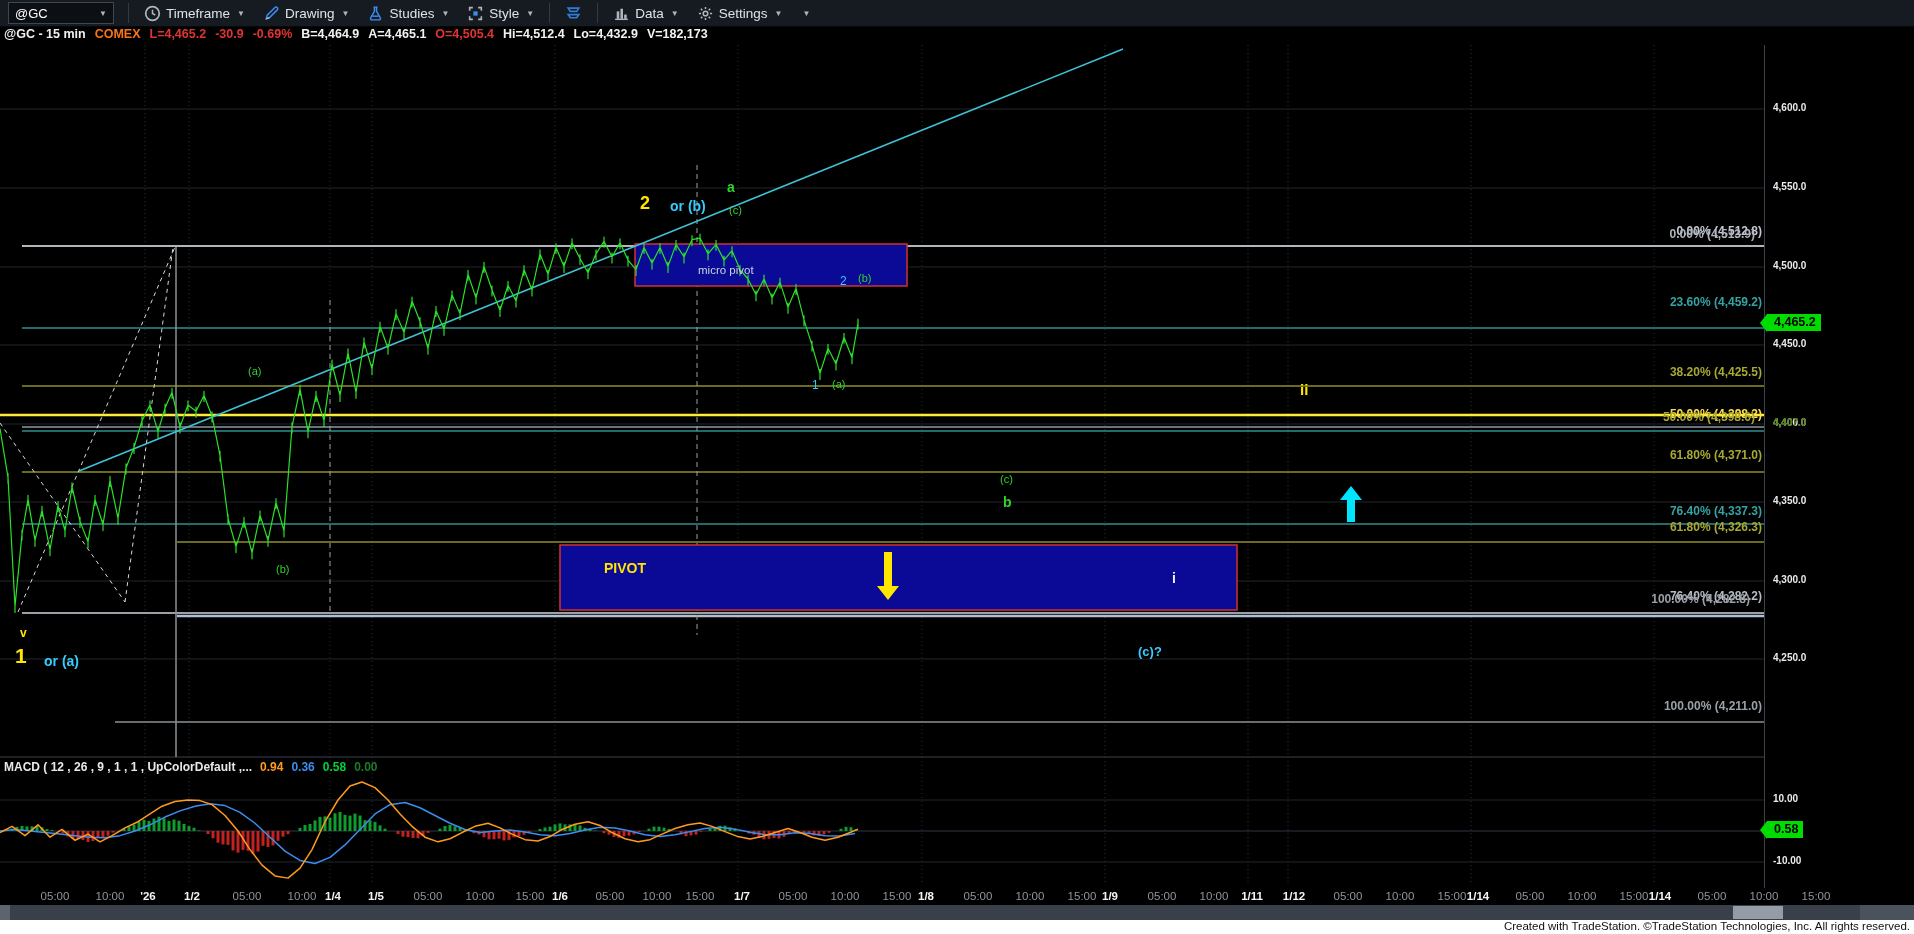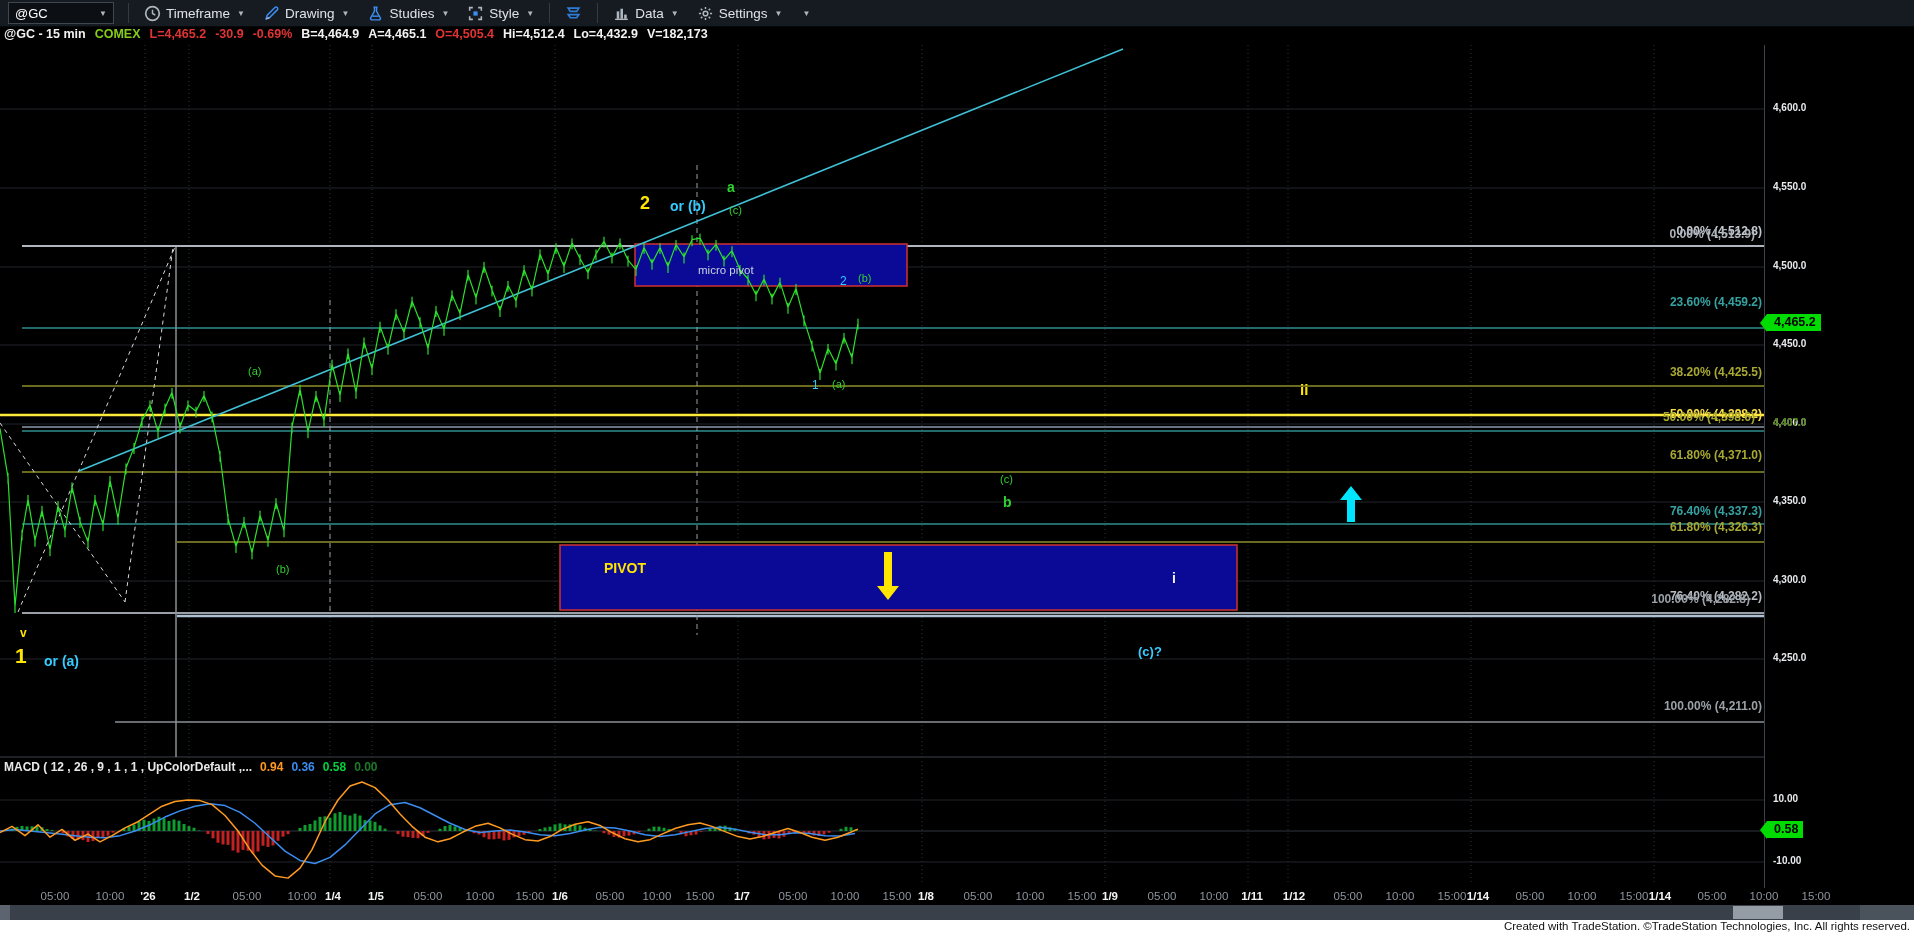--- a/index.html
+++ b/index.html
@@ -318,21 +318,21 @@
     <span>Settings</span>
         <span class="tb-caret">▼</span>
   </div>
   <div class="tb-item">
         <span class="tb-caret">▼</span>
       </div>
 </div>
 
 <div id="quote">
       <span style="color: rgb(242, 242, 242);">@GC - 15 min</span>
-      <span style="color: #84cc16;">COMEX</span>
+      <span style="color: #f97316;">COMEX</span>
       <span style="color: rgb(224, 52, 52);">L=4,465.2</span>
       <span style="color: rgb(224, 52, 52);">-30.9</span>
       <span style="color: rgb(224, 52, 52);">-0.69%</span>
       <span style="color: rgb(242, 242, 242);">B=4,464.9</span>
       <span style="color: rgb(242, 242, 242);">A=4,465.1</span>
       <span style="color: rgb(224, 52, 52);">O=4,505.4</span>
       <span style="color: rgb(242, 242, 242);">Hi=4,512.4</span>
       <span style="color: rgb(242, 242, 242);">Lo=4,432.9</span>
       <span style="color: rgb(242, 242, 242);">V=182,173</span>
     </div>

